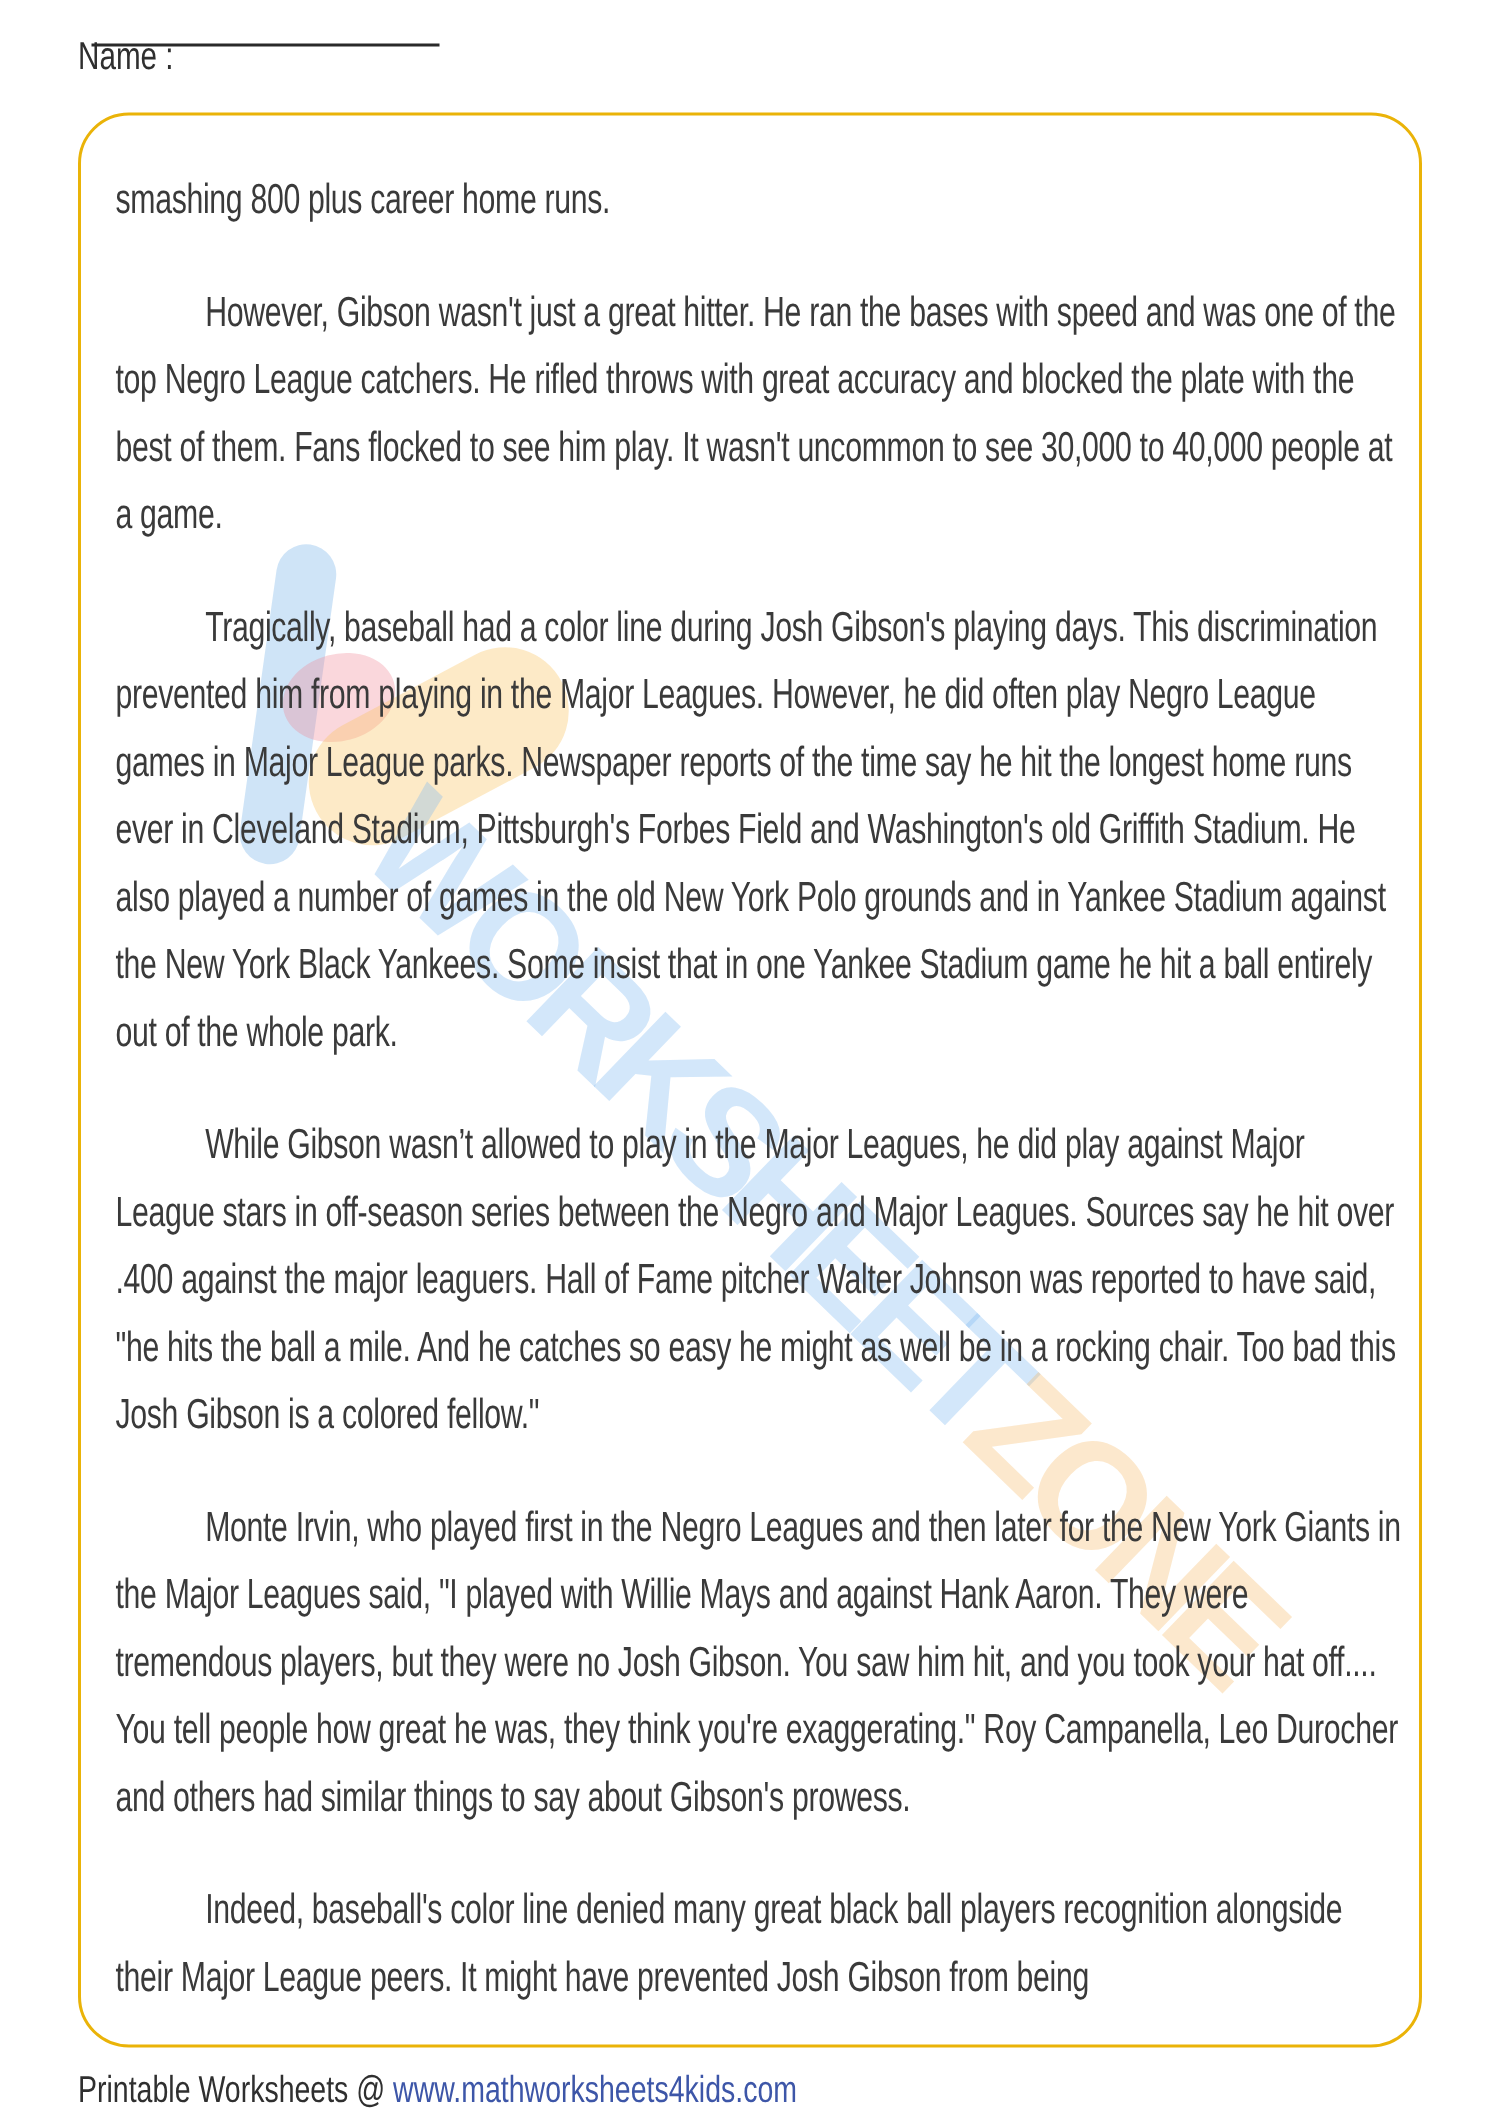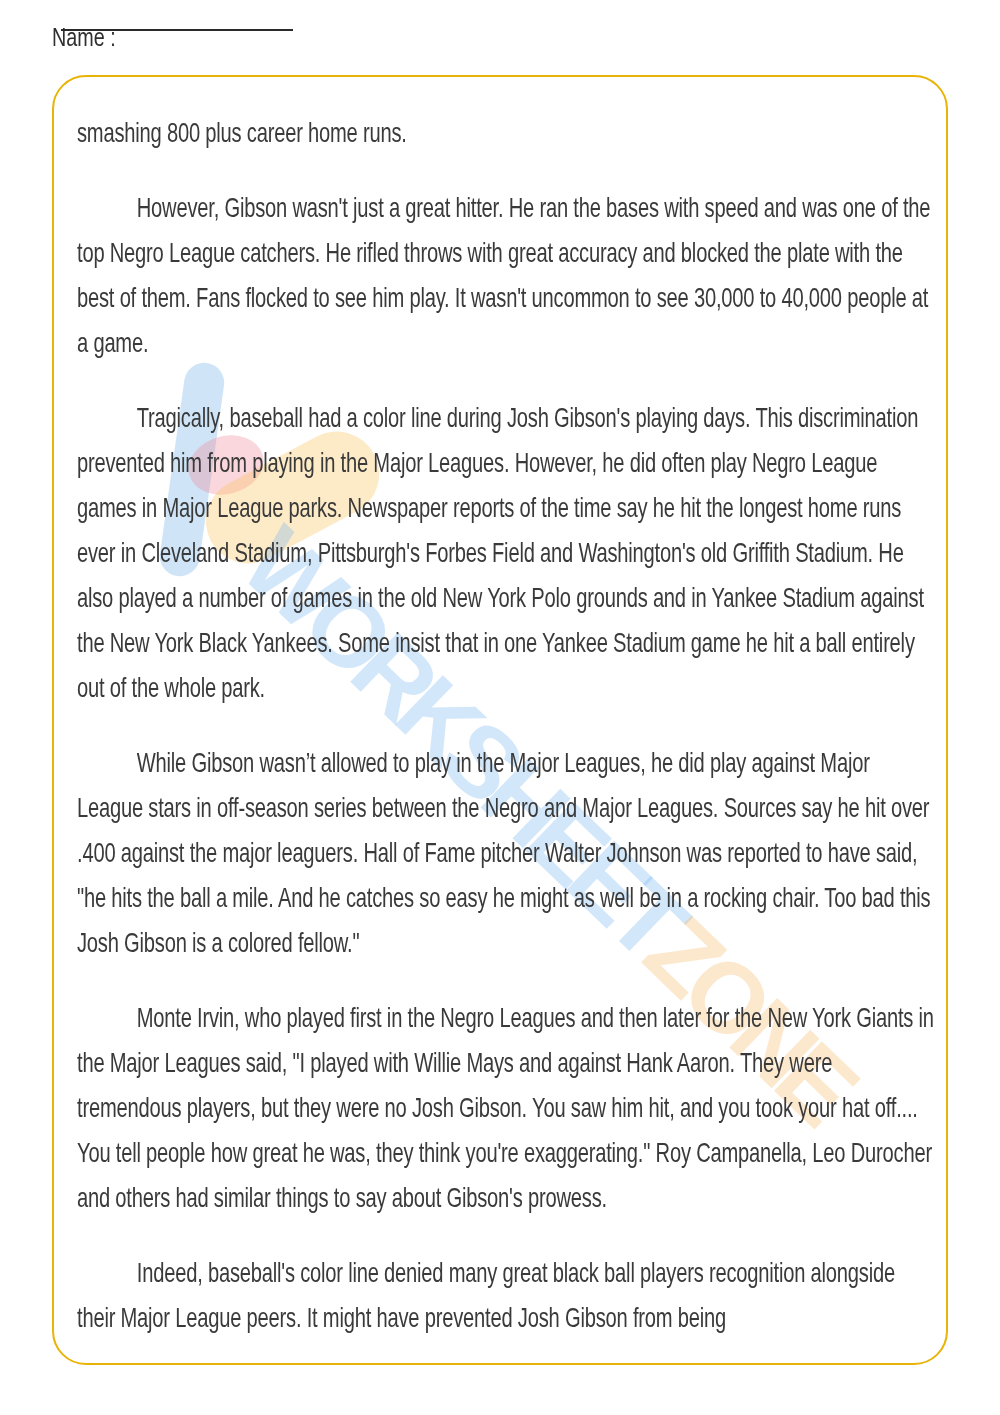--- a/index.html
+++ b/index.html
@@ -83,14 +83,17 @@
     <div class="box-content">
         <p class="">smashing 800 plus career home runs.</p>
         <p class="indent">However, Gibson wasn't just a great hitter. He ran the bases with speed and was one of the top Negro League catchers. He rifled throws with great accuracy and blocked the plate with the best of them. Fans flocked to see him play. It wasn't uncommon to see 30,000 to 40,000 people at a game.</p>
         <p class="indent">Tragically, baseball had a color line during Josh Gibson's playing days. This discrimination prevented him from playing in the Major Leagues. However, he did often play Negro League games in Major League parks. Newspaper reports of the time say he hit the longest home runs ever in Cleveland Stadium, Pittsburgh's Forbes Field and Washington's old Griffith Stadium. He also played a number of games in the old New York Polo grounds and in Yankee Stadium against the New York Black Yankees. Some insist that in one Yankee Stadium game he hit a ball entirely out of the whole park.</p>
         <p class="indent">While Gibson wasn’t allowed to play in the Major Leagues, he did play against Major League stars in off-season series between the Negro and Major Leagues. Sources say he hit over .400 against the major leaguers. Hall of Fame pitcher Walter Johnson was reported to have said, "he hits the ball a mile. And he catches so easy he might as well be in a rocking chair. Too bad this Josh Gibson is a colored fellow."</p>
         <p class="indent">Monte Irvin, who played first in the Negro Leagues and then later for the New York Giants in the Major Leagues said, "I played with Willie Mays and against Hank Aaron. They were tremendous players, but they were no Josh Gibson. You saw him hit, and you took your hat off.... You tell people how great he was, they think you're exaggerating." Roy Campanella, Leo Durocher and others had similar things to say about Gibson's prowess.</p>
         <p class="indent">Indeed, baseball's color line denied many great black ball players recognition alongside their Major League peers. It might have prevented Josh Gibson from being</p>
       </div>
   </div>
 
+  <div class="footer">
+    <span class="footer-inner"><span>Printable Worksheets @ </span><span class="footer-link">www.mathworksheets4kids.com</span></span>
+  </div>
 
 </div>
 
 </body></html>

